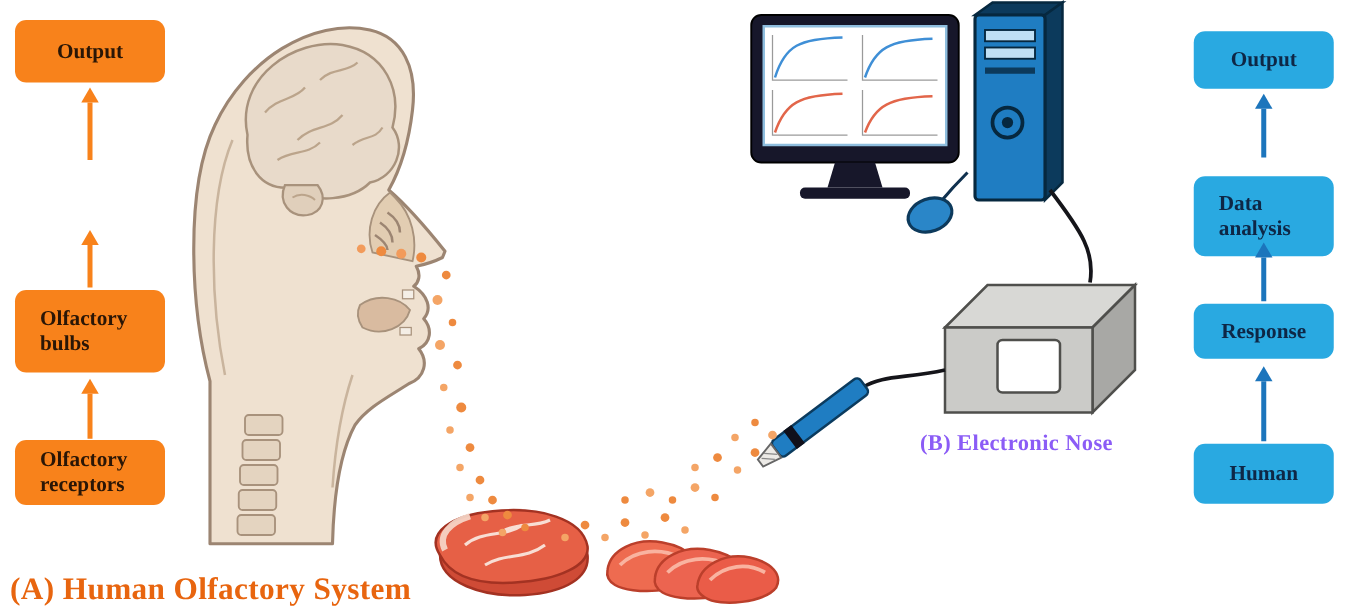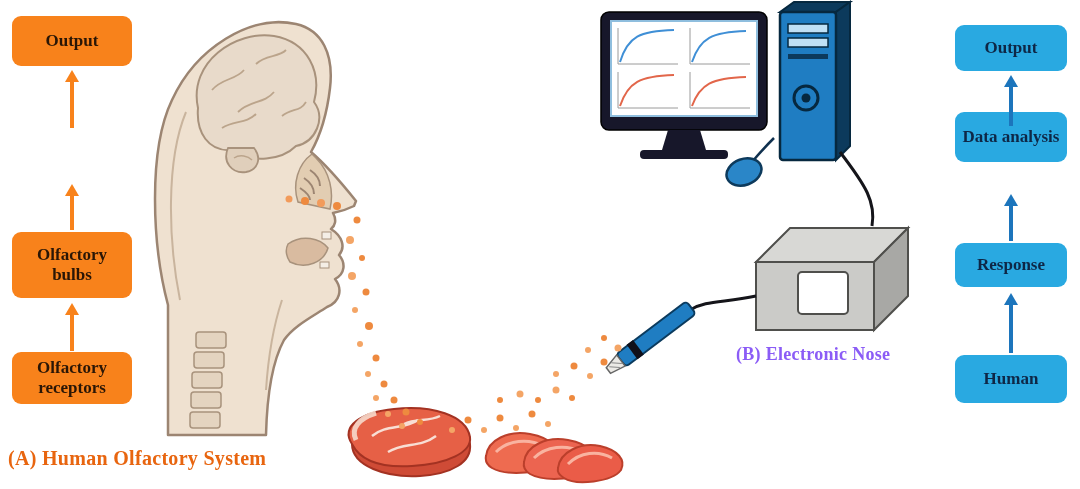--- a/index.html
+++ b/index.html
@@ -3,37 +3,37 @@
 <meta charset="utf-8">
 <style>
   html,body{margin:0;padding:0;background:#ffffff;}
   .canvas{
     position:relative;width:1080px;height:489px;background:#ffffff;overflow:hidden;
     font-family:"Liberation Serif","DejaVu Serif",serif;
   }
   .art{position:absolute;left:0;top:0;z-index:1;}
   .fbox{
     position:absolute;z-index:2;display:flex;align-items:center;justify-content:center;
-    text-align:center;font-weight:700;border-radius:9px;padding:2px 4px;box-sizing:border-box;
+    font-weight:700;border-radius:9px;padding:2px 20px;box-sizing:border-box;
     font-size:17px;line-height:1.15;
   }
   .orange-box{background:#F8821B;color:#2A1606;left:12px;width:120px;}
   .blue-box{background:#29A9E1;color:#0E2746;left:955px;width:112px;}
   .uarrow{position:absolute;z-index:2;width:4px;}
   .uarrow::after{
     content:"";position:absolute;top:-12px;left:-5px;width:0;height:0;
     border-left:7px solid transparent;border-right:7px solid transparent;
     border-bottom:12px solid #000;
   }
   .uarrow.o{background:#F8821B;left:70px;}
   .uarrow.o::after{border-bottom-color:#F8821B;}
   .uarrow.b{background:#1C75BC;left:1009px;}
   .uarrow.b::after{border-bottom-color:#1C75BC;}
   .caption{position:absolute;z-index:2;font-weight:700;white-space:nowrap;}
-  #cap-a{left:8px;top:447px;font-size:20px;color:#E8650F;letter-spacing:.3px;}
+  #cap-a{left:8px;top:458px;font-size:25px;color:#E8650F;letter-spacing:.3px;}
   #cap-b{left:736px;top:344px;font-size:18px;color:#8b5cf6;letter-spacing:.3px;}
 </style>
 </head>
 <body>
 
 <div class="canvas">
 
   <svg class="art" width="1080" height="489" viewBox="0 0 1080 489">
 
     <g>
@@ -205,21 +205,21 @@
 
   <div class="fbox orange-box" style="top:16px;height:50px;">Output</div>
   <div class="fbox orange-box" style="top:232px;height:66px;">Olfactory bulbs</div>
   <div class="fbox orange-box" style="top:352px;height:52px;">Olfactory receptors</div>
 
   <div class="uarrow o" style="top:315px;height:36px;"></div>
   <div class="uarrow o" style="top:196px;height:34px;"></div>
   <div class="uarrow o" style="top:82px;height:46px;"></div>
 
   <div class="fbox blue-box" style="top:25px;height:46px;">Output</div>
-  <div class="fbox blue-box" style="top:112px;height:50px;">Data analysis</div>
+  <div class="fbox blue-box" style="top:141px;height:64px;">Data analysis</div>
   <div class="fbox blue-box" style="top:243px;height:44px;">Response</div>
   <div class="fbox blue-box" style="top:355px;height:48px;">Human</div>
 
   <div class="uarrow b" style="top:305px;height:48px;"></div>
   <div class="uarrow b" style="top:206px;height:35px;"></div>
   <div class="uarrow b" style="top:87px;height:39px;"></div>
 
   <div class="caption" id="cap-a">(A) Human Olfactory System</div>
   <div class="caption" id="cap-b">(B) Electronic Nose</div>
 

